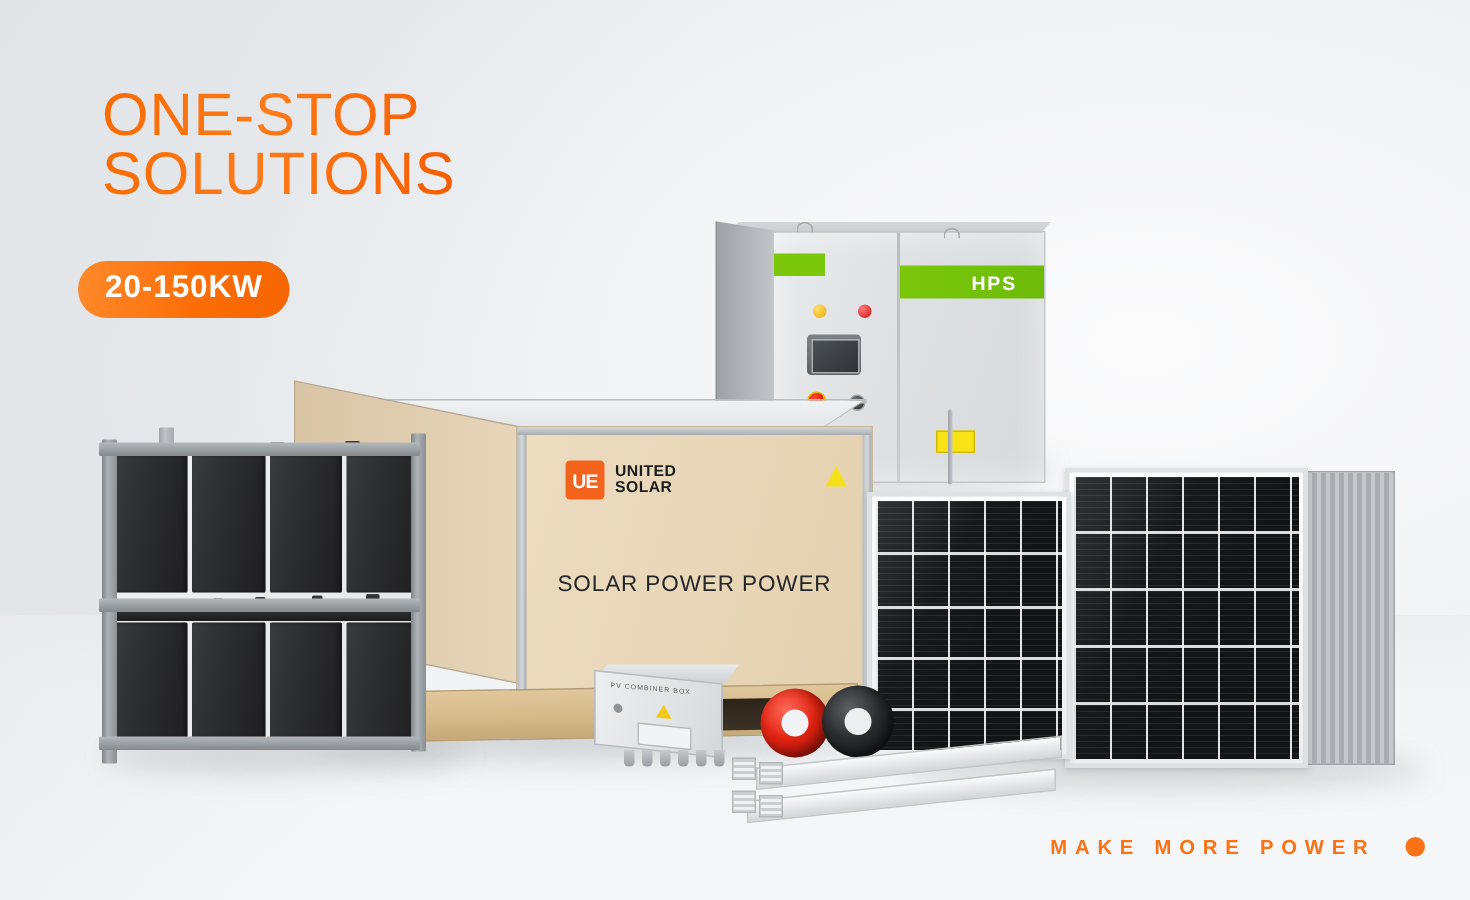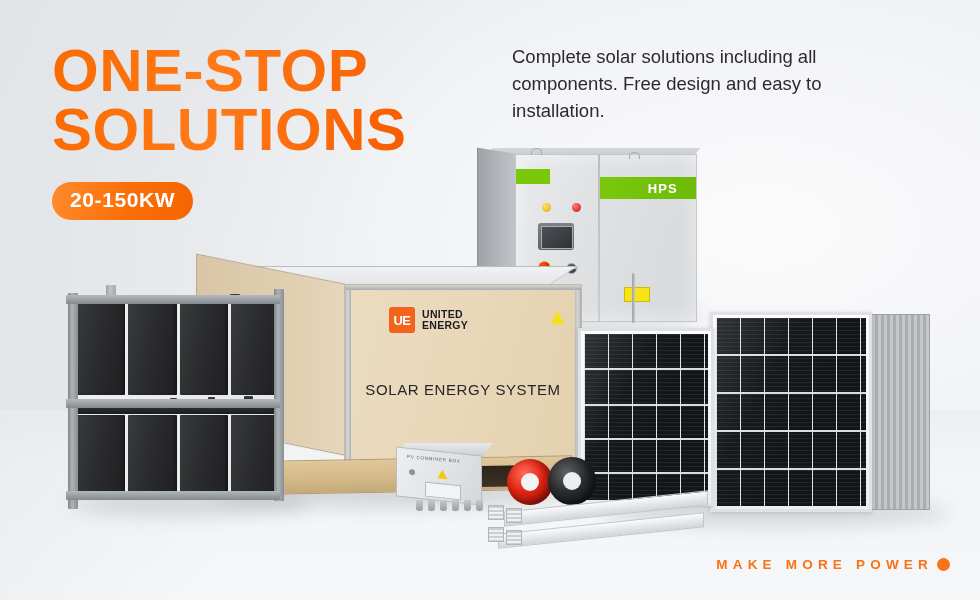--- a/index.html
+++ b/index.html
@@ -32,24 +32,24 @@
     pointer-events: none;
   }
   
   .headline {
     position: absolute;
     left: 52px;
     top: 42px;
     z-index: 40;
   }
   .headline h1 {
-    margin: 0;
-    font-size: 60px;
+    margin: 16px;
+    font-size: 40px;
     line-height: 0.98;
-    font-weight: bold;
+    font-weight: normal;
     letter-spacing: 0.5px;
     background: linear-gradient(100deg, #fa6a00 0%, #ff7a18 45%, #f75c00 100%);
     -webkit-background-clip: text;
     background-clip: text;
     color: #fa6a0b;
     -webkit-text-fill-color: transparent;
     white-space: pre-line;
   }
   .badge {
     display: inline-block;
@@ -74,21 +74,21 @@
     color: #2b2b2d;
   }
   
   .tagline {
     position: absolute;
     right: 30px;
     bottom: 28px;
     z-index: 40;
     display: flex;
     align-items: center;
-    gap: 4px;
+    gap: 20px;
     color: #f97316;
     font-size: 13.5px;
     font-weight: bold;
     letter-spacing: 5.2px;
     margin-top: 22px;
   }
   .tagline-dot {
     width: 13px; height: 13px;
     border-radius: 50%;
     background: #f97316;
@@ -214,21 +214,21 @@
   }
   .crate-frame-v {
     position: absolute; top: 0; width: 6px; height: 100%;
     background: linear-gradient(to right, #b9bcbe, #d6d9db, #a9adb0);
   }
   .crate-frame-h {
     position: absolute; left: 0; right: 0; height: 5px;
     background: linear-gradient(to bottom, #d2d5d7, #a9adb0);
   }
   .crate-logo {
-    position: absolute; left: 44px; top: 22px;
+    position: absolute; left: 32px; top: 22px;
     display: flex; align-items: center; gap: 7px; justify-content: space-between;
   }
   .logo-mark {
     width: 26px; height: 26px; border-radius: 3px;
     background: #f4631b;
     color: #fff;
     font-size: 13px; font-weight: bold;
     display: flex; align-items: center; justify-content: center;
     letter-spacing: -0.5px;
   }
@@ -448,24 +448,24 @@
       <div class="crate-side"></div>
       <div class="crate-face">
         <div class="crate-frame-v" style="left:0;"></div>
         <div class="crate-frame-v" style="right:0;"></div>
         <div class="crate-frame-h" style="top:0;"></div>
         <div class="crate-frame-h" style="bottom:0;"></div>
 
         <div class="crate-logo">
           <div class="logo-mark">UE</div>
           <div class="logo-text">UNITED
-ENERGY</div>
+SOLAR</div>
         </div>
 
-        <div class="crate-title">SOLAR ENERGY SYSTEM</div>
+        <div class="crate-title">SOLAR POWER POWER</div>
       </div>
       <div class="crate-warn"></div>
       <div class="pallet">
         <div class="pallet-gap"></div>
       </div>
     </div>
 
     <div class="obj rack">
       <div class="rack-back"></div>
 
@@ -559,20 +559,19 @@
   </div>
 
   <div class="bg-vignette"></div>
 
   <div class="headline">
     <h1>ONE-STOP
 SOLUTIONS</h1>
     <div class="badge">20-150KW</div>
   </div>
 
-  <div class="desc">Complete solar solutions including all components. Free design and easy to installation.</div>
 
   <div class="tagline">
     <span>MAKE MORE POWER</span>
     <span class="tagline-dot"></span>
   </div>
 
 </div>
 
 </body></html>

